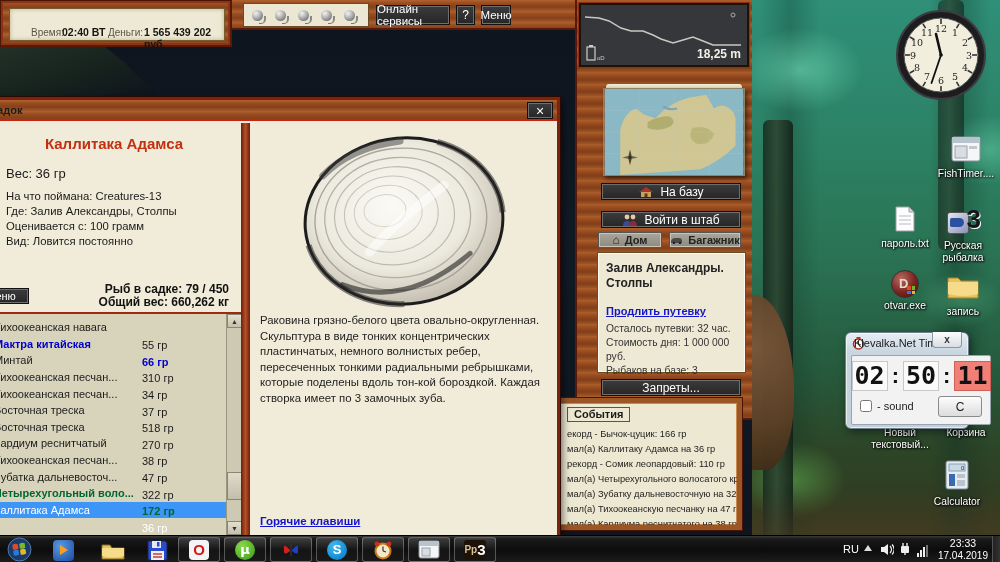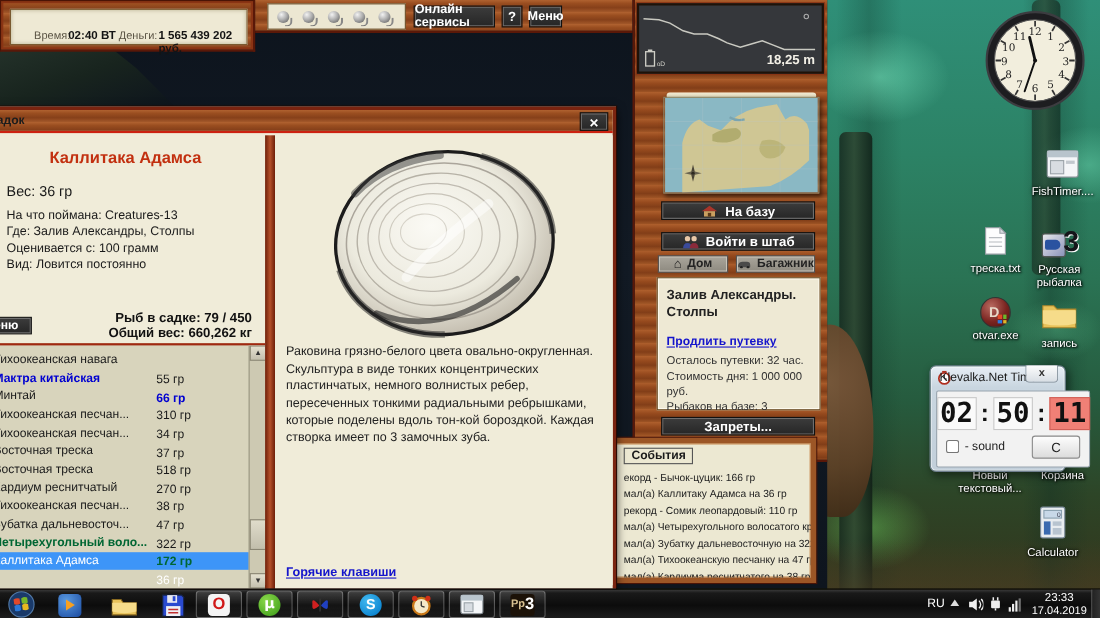--- a/index.html
+++ b/index.html
@@ -43,21 +43,21 @@
   #hdr-inner { left:8px; top:7px; width:216px; height:33px; border:1px solid #7a5a30; box-shadow:inset 0 0 4px #b8b090; }
   .hdr-lbl { color:#5a5344; font-size:10px; }
   .hdr-val { color:#141414; font-size:10.5px; font-weight:bold; }
 
   #topbar { left:232px; top:0; width:343px; height:30px; border-bottom:2px solid #5a1808; }
   #rodstrip { left:243px; top:3px; width:126px; height:24px; background:#ece7d2; border:1px solid #6a4a22; display:flex; align-items:center; gap:12px; padding-left:8px; }
   .reel { width:11px; height:11px; border-radius:50%;
     background:radial-gradient(circle at 35% 30%, #f2f2f2, #b0b0b0 45%, #6a6a6a 85%); position:relative; }
   .reel::after { content:''; position:absolute; right:-3px; bottom:-3px; width:5px; height:7px;
     border-right:2px solid #888; border-bottom:1px solid #777; border-radius:0 0 5px 0; }
-  .dbtn { background:linear-gradient(180deg,#3c3c3c,#262626); color:#fff; font-weight:bold;
+  .dbtn { background:linear-gradient(180deg,#3c3c3c,#262626); color:#fff; font-weight:normal;
     border:1px solid #111; box-shadow:inset 0 0 0 1px #6e6e6e; display:flex; align-items:center; justify-content:center; cursor:pointer; }
 
   
   #sidebar { left:575px; top:0; width:177px; height:420px; border-left:2px solid #5a1808; border-bottom:2px solid #5a1808; }
   #sonar { left:579px; top:3px; width:170px; height:64px; background:#35373b; border:2px solid #1e1208; box-shadow:0 0 0 1px #8a3414; }
   #sonar-depth { right:6px; bottom:4px; color:#f2efe6; font-size:12px; font-weight:bold;margin-top:24px; }
   #map { left:603px; top:88px; width:142px; height:88px; box-shadow:2px 3px 4px rgba(0,0,0,.5); border:1px solid #8a8468; }
   #map-curl { left:606px; top:84px; width:136px; height:6px; background:linear-gradient(180deg,#f4eed8,#cfc6a4); border-radius:3px; box-shadow:0 1px 2px rgba(0,0,0,.4); }
   .sbtn-dark { left:601px; width:140px; height:17px; font-size:12px; gap:6px; }
   .graybtn { background:linear-gradient(180deg,#aaa69c,#8e8a80); color:#232323; font-weight:bold;
@@ -157,21 +157,21 @@
     <div class="dlabel">FishTimer....</div>
   </div>
   <div class="dicon" style="left:869px; top:206px;">
     <svg class="ic" width="22" height="26">
         <path d="M2,1 h13 l5,5 v19 h-18 z" fill="#fdfdfd" stroke="#9aa0a6"></path>
         <path d="M15,1 l5,5 h-5 z" fill="#d8dce0" stroke="#9aa0a6"></path>
         <line x1="5" y1="10" x2="17" y2="10" stroke="#b8bcc0"></line>
         <line x1="5" y1="14" x2="17" y2="14" stroke="#b8bcc0"></line>
         <line x1="5" y1="18" x2="17" y2="18" stroke="#b8bcc0"></line>
       </svg>
-    <div class="dlabel">треска.txt</div>
+    <div class="dlabel">пароль.txt</div>
   </div>
   <div class="dicon" style="left:927px; top:204px;">
     <div class="ic" style="position:relative; width:36px; height:34px;">
       <div style="position:absolute; left:2px; top:8px; width:22px; height:22px; background:linear-gradient(135deg,#e8e8ec,#8a92b8); border:1px solid #555; border-radius:3px;"></div>
       <div style="position:absolute; left:5px; top:14px; width:14px; height:9px; background:#2a52a0; border-radius:2px 5px 5px 2px;"></div>
       <div style="position:absolute; right:0px; top:0px; font-size:26px; font-weight:bold; color:#15151a; line-height:30px; text-shadow:1px 1px 0 #fff;">3</div>
     </div>
     <div class="dlabel">Русская рыбалка</div>
   </div>
   <div class="dicon" style="left:869px; top:270px;">

